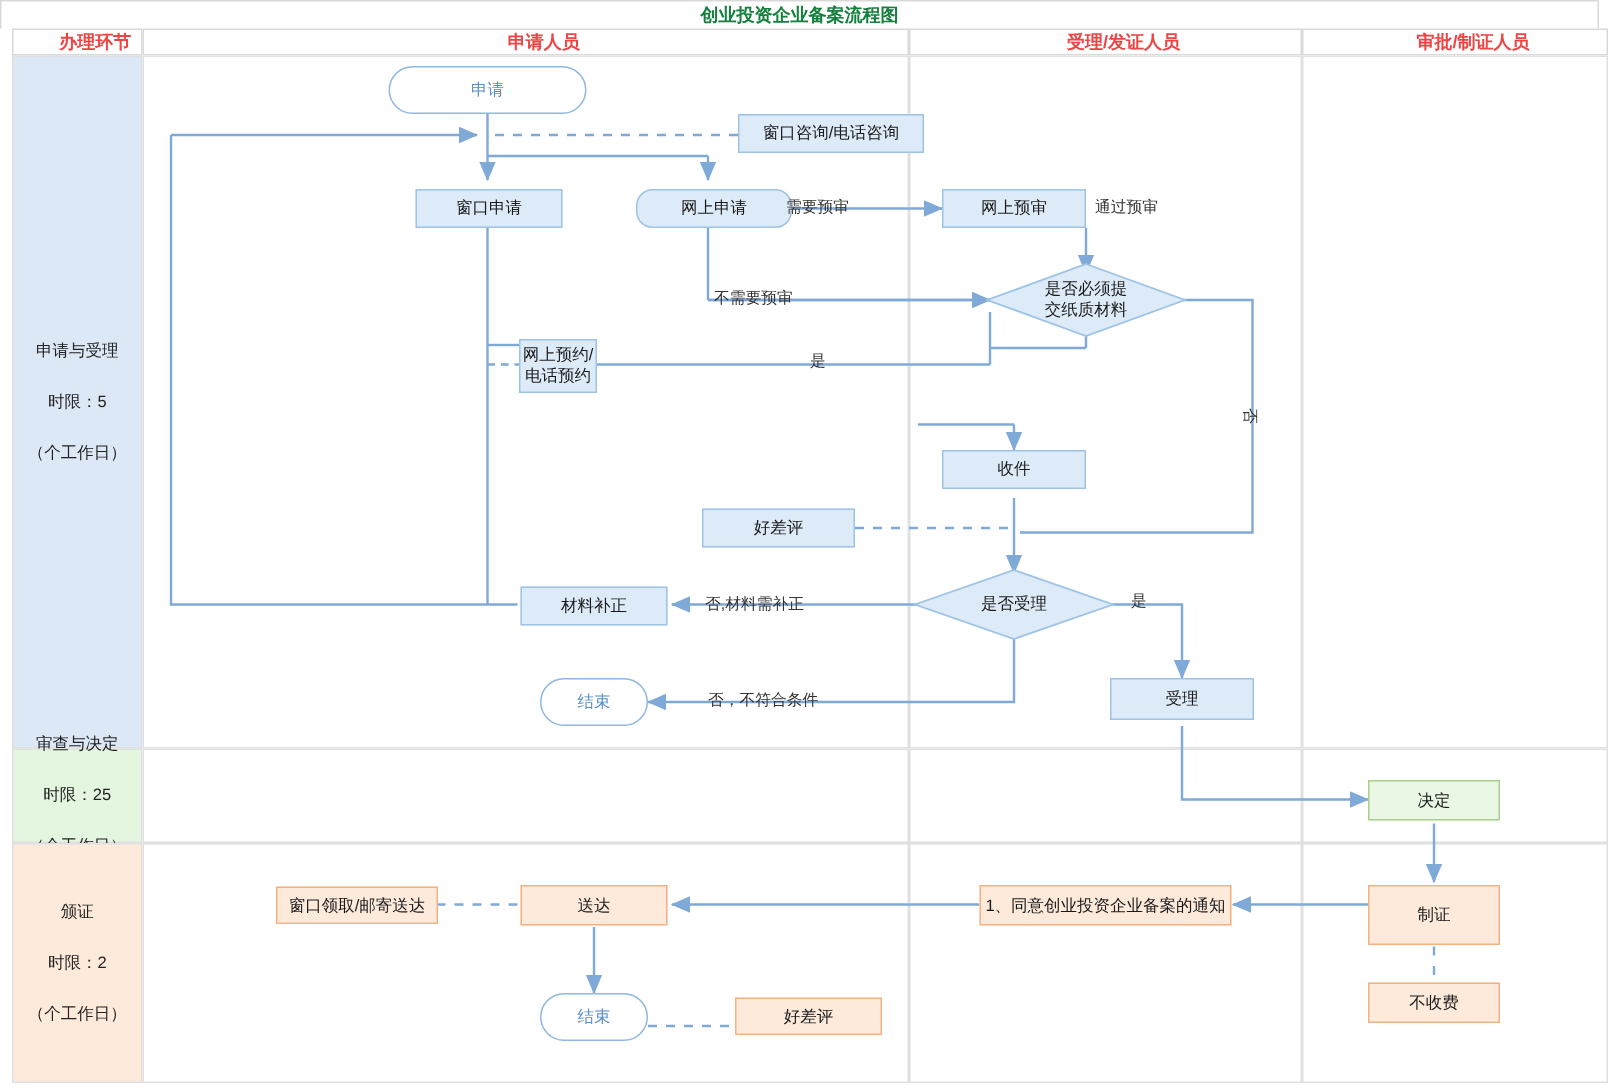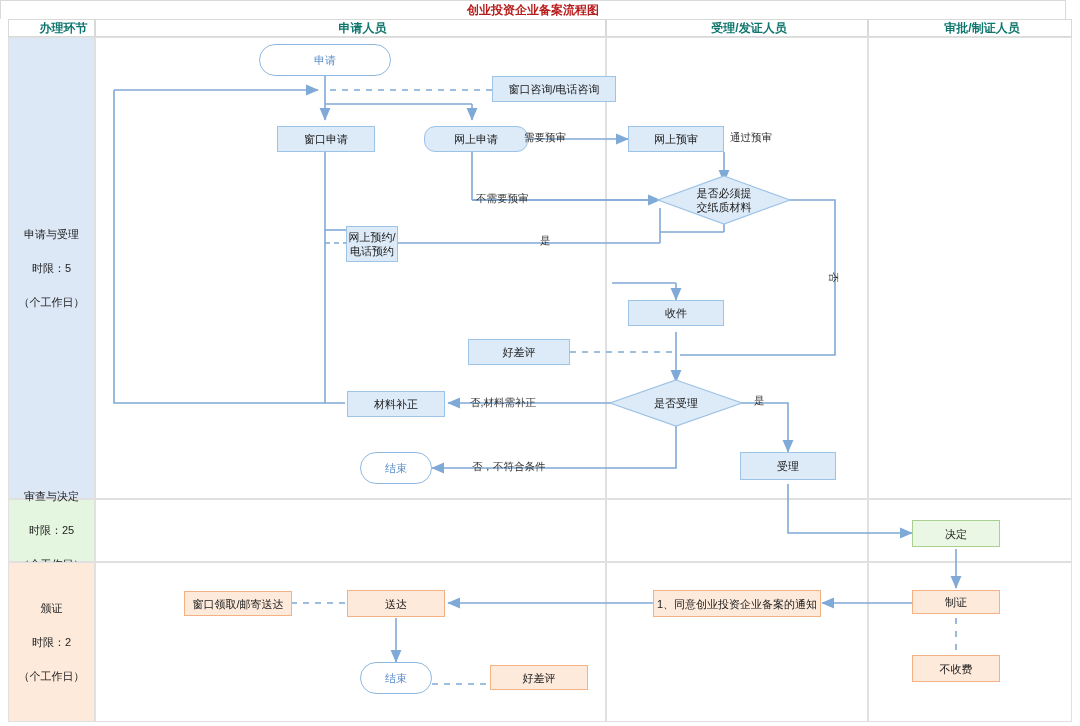--- a/index.html
+++ b/index.html
@@ -2,23 +2,23 @@
 <html><head>
 <meta charset="utf-8">
 <style>
   html,body{margin:0;padding:0;background:#fff;}
   body{width:1080px;height:726px;font-family:"Liberation Sans","DejaVu Sans",sans-serif;color:#222;overflow:hidden;}
   #root{position:relative;width:1080px;height:726px;}
 
   
   .cell{position:absolute;box-sizing:border-box;}
   .title-bar{left:8px;top:2px;width:1064px;height:18px;border:1px solid #d9d9d9;border-bottom:none;
-             display:flex;align-items:center;justify-content:center;font-size:12px;font-weight:bold;color:#b91c1c;background:#fff;}
+             display:flex;align-items:center;justify-content:center;font-size:12px;font-weight:bold;color:#15803d;background:#fff;}
   .hdr{height:18px;border:1px solid #d9d9d9;display:flex;align-items:center;justify-content:center;
-       font-size:12px;font-weight:bold;background:#fff;color:#0f766e;padding-left:24px;}
+       font-size:12px;font-weight:bold;background:#fff;color:#ef4444;padding-left:24px;}
   .lane{border:1px solid #e0e0e0;background:#fff;}
   .stage{border:1px solid #e0e0e0;display:flex;align-items:center;justify-content:center;text-align:center;
          font-size:11px;line-height:17px;color:#222;white-space:pre-line;}
   .stage-1{background:#dde8f7;}
   .stage-2{background:#e4f6e0;}
   .stage-3{background:#fdeadb;}
 
   
   svg.flow{position:absolute;left:0;top:0;width:1080px;height:726px;pointer-events:none;}
 
@@ -168,21 +168,21 @@
 电话预约</div>
   <div class="node n-diamond" style="left:658px;top:182px;width:132px;height:36px;"><span>是否必须提
 交纸质材料</span></div>
   <div class="node n-blue" style="left:628px;top:300px;width:96px;height:26px;">收件</div>
   <div class="node n-blue" style="left:468px;top:339px;width:102px;height:26px;">好差评</div>
   <div class="node n-diamond" style="left:614px;top:390px;width:124px;height:26px;"><span>是否受理</span></div>
   <div class="node n-blue" style="left:347px;top:391px;width:98px;height:26px;">材料补正</div>
   <div class="node n-term" style="left:360px;top:452px;width:72px;height:32px;">结束</div>
   <div class="node n-blue" style="left:740px;top:452px;width:96px;height:28px;">受理</div>
   <div class="node n-green" style="left:912px;top:520px;width:88px;height:27px;">决定</div>
-  <div class="node n-orange" style="left:912px;top:590px;width:88px;height:24px;">制证</div>
+  <div class="node n-orange" style="left:912px;top:590px;width:88px;height:40px;">制证</div>
   <div class="node n-orange" style="left:912px;top:655px;width:88px;height:27px;">不收费</div>
   <div class="node n-orange" style="left:653px;top:590px;width:168px;height:27px;">1、同意创业投资企业备案的通知</div>
   <div class="node n-orange" style="left:347px;top:590px;width:98px;height:27px;">送达</div>
   <div class="node n-orange" style="left:184px;top:591px;width:108px;height:25px;">窗口领取/邮寄送达</div>
   <div class="node n-term" style="left:360px;top:662px;width:72px;height:32px;">结束</div>
   <div class="node n-orange" style="left:490px;top:665px;width:98px;height:25px;">好差评</div>
 
   <div class="edge-label" style="left:524px;top:131px;">需要预审</div>
   <div class="edge-label" style="left:730px;top:131px;">通过预审</div>
   <div class="edge-label" style="left:476px;top:192px;">不需要预审</div>

